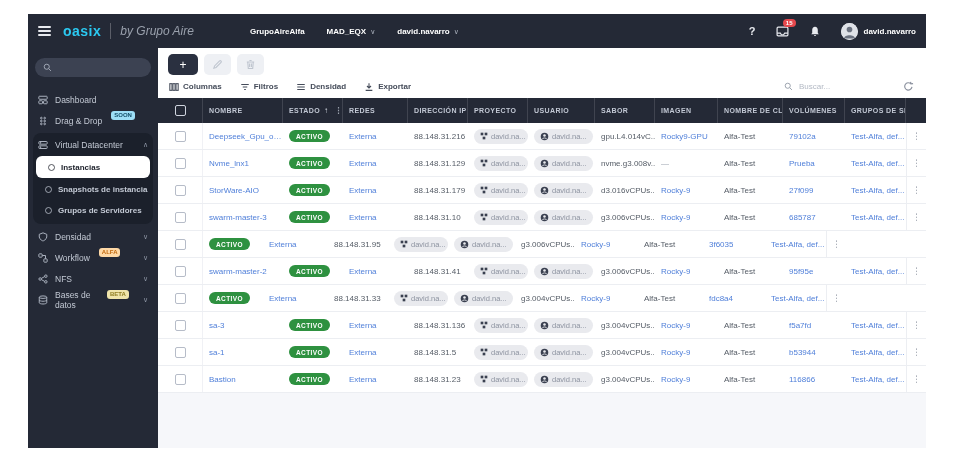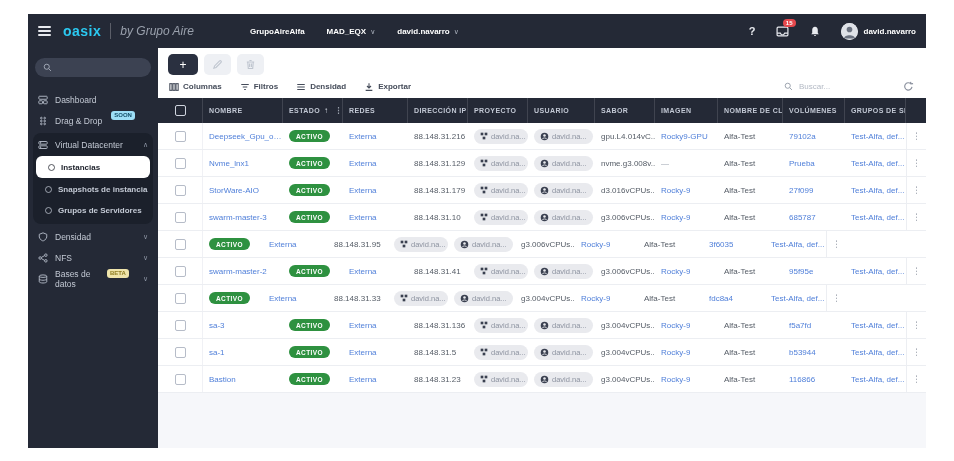--- a/index.html
+++ b/index.html
@@ -212,20 +212,33 @@
         <span class="sicon">
             <svg width="10" height="10" viewBox="0 0 12 12">
               <path d="M6 1 L10.5 2.8 V6 C10.5 8.8 6 10.8 6 10.8 C6 10.8 1.5 8.8 1.5 6 V2.8 Z"></path>
             </svg>
           </span>
         <span>Densidad</span>
         <span class="spacer"></span>
         <span class="side-chevron">∨</span>
       </div>
 
+      <div class="side-item">
+        <span class="sicon">
+            <svg width="10" height="10" viewBox="0 0 12 12">
+              <rect x="1" y="1" width="4" height="4" rx=".8"></rect>
+              <rect x="7" y="7" width="4" height="4" rx=".8"></rect>
+              <path d="M5 3 H9 V7"></path>
+            </svg>
+          </span>
+        <span>Workflow</span>
+        <span class="badge badge-alfa">ALFA</span>
+        <span class="spacer"></span>
+        <span class="side-chevron">∨</span>
+      </div>
 
 
 
       <div class="side-item">
         <span class="sicon">
             <svg width="10" height="10" viewBox="0 0 12 12">
               <circle cx="2.6" cy="6" r="1.5"></circle>
               <circle cx="9.4" cy="2.6" r="1.5"></circle>
               <circle cx="9.4" cy="9.4" r="1.5"></circle>
               <path d="M4 5.3 L8 3.1 M4 6.7 L8 8.9"></path>

